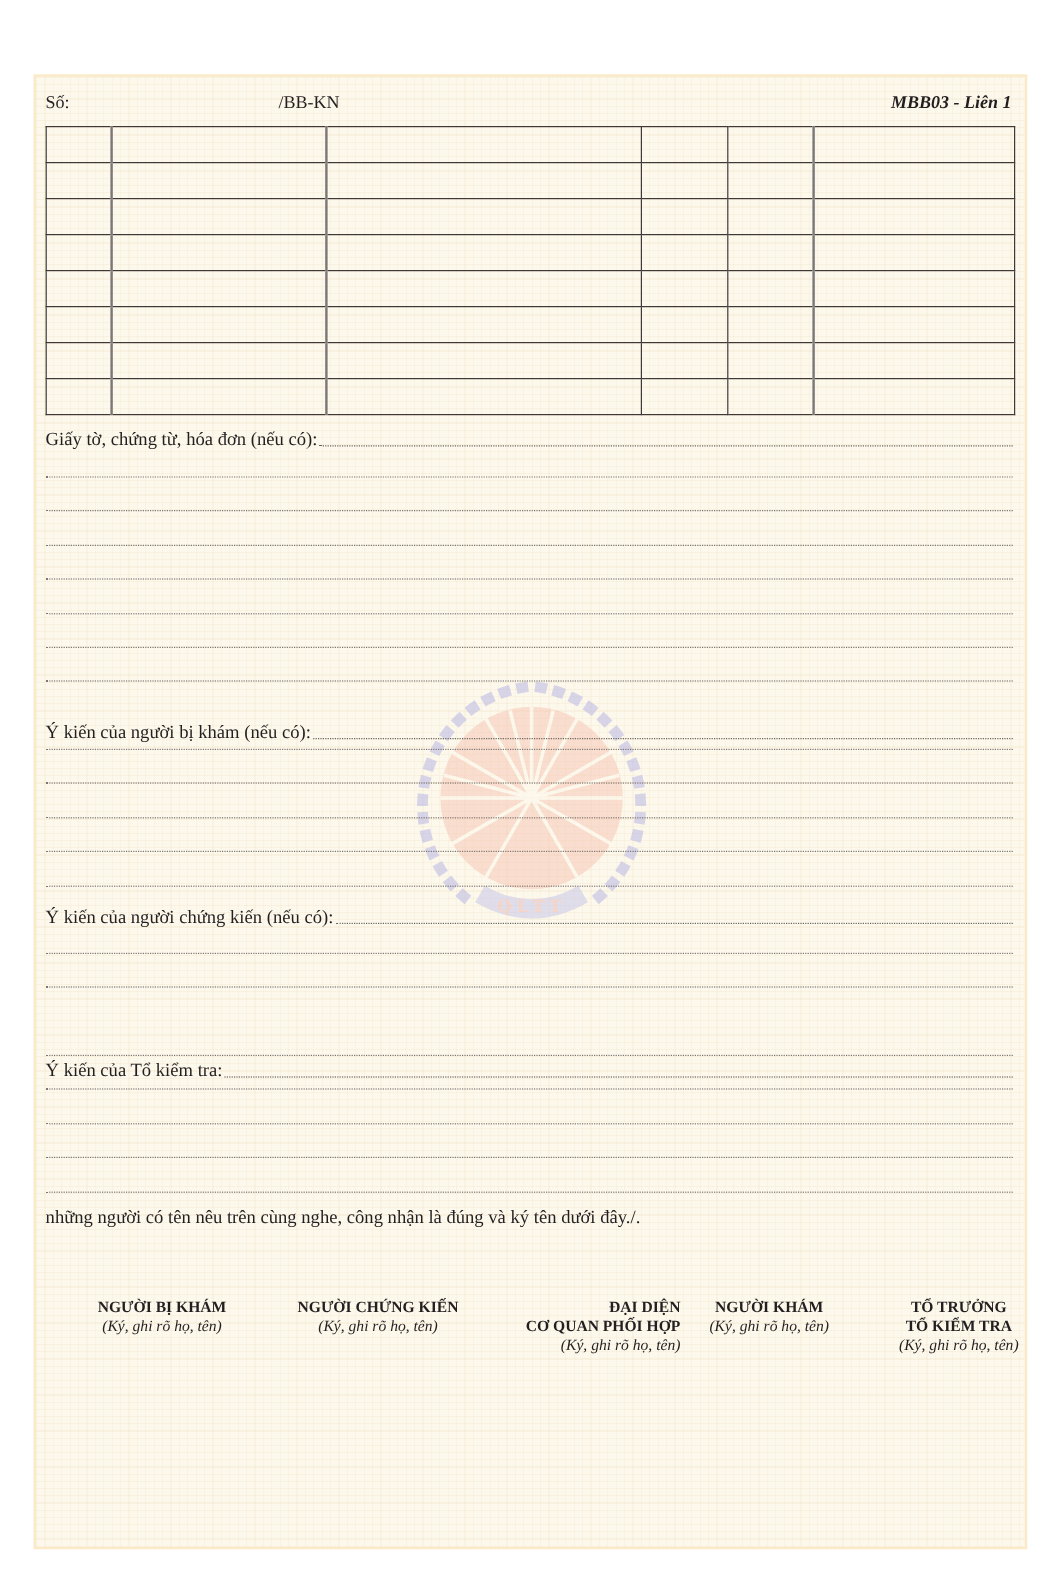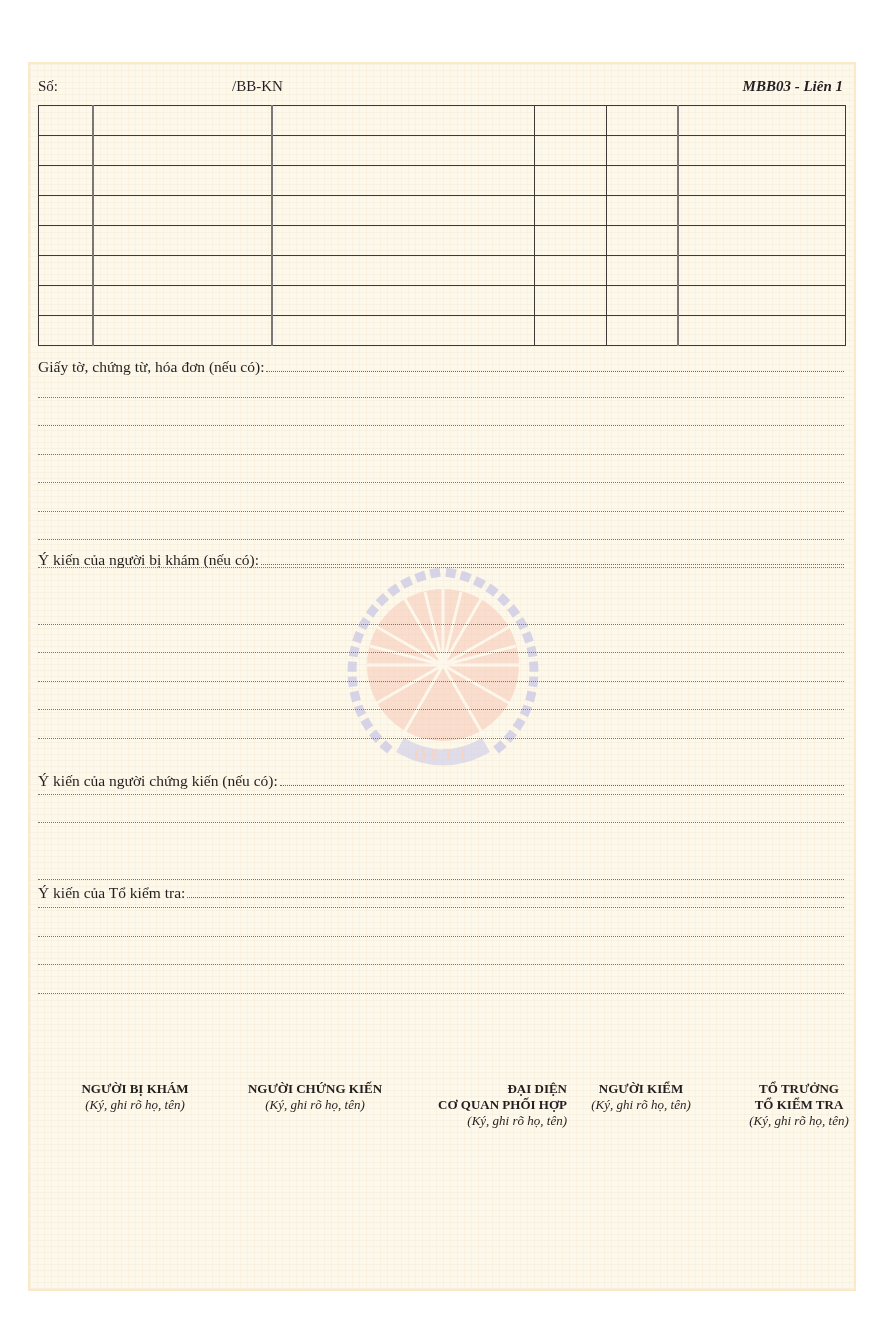--- a/index.html
+++ b/index.html
@@ -165,64 +165,65 @@
   <span class="dots"></span>
 </div>
 <div class="dotline" style="top:397px;"></div>
 <div class="dotline" style="top:425px;"></div>
 <div class="dotline" style="top:454px;"></div>
 <div class="dotline" style="top:482px;"></div>
 <div class="dotline" style="top:511px;"></div>
 <div class="dotline" style="top:539px;"></div>
 <div class="dotline" style="top:567px;"></div>
 
-<div class="fill-row" style="top:549px;">
+<div class="fill-row" style="top:600px;">
   <span class="lbl">Ý kiến của người bị khám (nếu có):</span>
   <span class="dots"></span>
 </div>
 <div class="dotline" style="top:624px;"></div>
 <div class="dotline" style="top:652px;"></div>
 <div class="dotline" style="top:681px;"></div>
 <div class="dotline" style="top:709px;"></div>
 <div class="dotline" style="top:738px;"></div>
 
-<div class="fill-row" style="top:770px;">
+<div class="fill-row" style="top:754px;">
   <span class="lbl">Ý kiến của người chứng kiến (nếu có):</span>
   <span class="dots"></span>
 </div>
 <div class="dotline" style="top:794px;"></div>
 <div class="dotline" style="top:822px;"></div>
 
 <div class="fill-row" style="top:838px;margin-top:44px;">
   <span class="lbl">Ý kiến của Tổ kiểm tra:</span>
   <span class="dots"></span>
 </div>
 <div class="dotline" style="top:879px;"></div>
 <div class="dotline" style="top:907px;"></div>
 <div class="dotline" style="top:936px;"></div>
 <div class="dotline" style="top:964px;"></div>
 <div class="dotline" style="top:993px;"></div>
 
 <div class="para" style="top:1006px;">
+  <span class="line last">những người có tên nêu trên cùng nghe, công nhận là đúng và ký tên dưới đây./.</span>
 </div>
 
 <div class="sig" style="left:38px; width:116px;">
   <span class="title">NGƯỜI BỊ KHÁM</span>
   <span class="note">(Ký, ghi rõ họ, tên)</span>
 </div>
 <div class="sig" style="left:196px; width:160px;">
   <span class="title">NGƯỜI CHỨNG KIẾN</span>
   <span class="note">(Ký, ghi rõ họ, tên)</span>
 </div>
 <div class="sig" style="left:372px; width:156px;text-align:right;">
   <span class="title">ĐẠI DIỆN</span>
   <span class="title">CƠ QUAN PHỐI HỢP</span>
   <span class="note">(Ký, ghi rõ họ, tên)</span>
 </div>
 <div class="sig" style="left:540px; width:124px;">
-  <span class="title">NGƯỜI KIỂM</span>
+  <span class="title">NGƯỜI KHÁM</span>
   <span class="note">(Ký, ghi rõ họ, tên)</span>
 </div>
 <div class="sig" style="left:698px; width:124px;">
   <span class="title">TỔ TRƯỞNG</span>
   <span class="title">TỔ KIỂM TRA</span>
   <span class="note">(Ký, ghi rõ họ, tên)</span>
 </div>
 
 </body></html>

